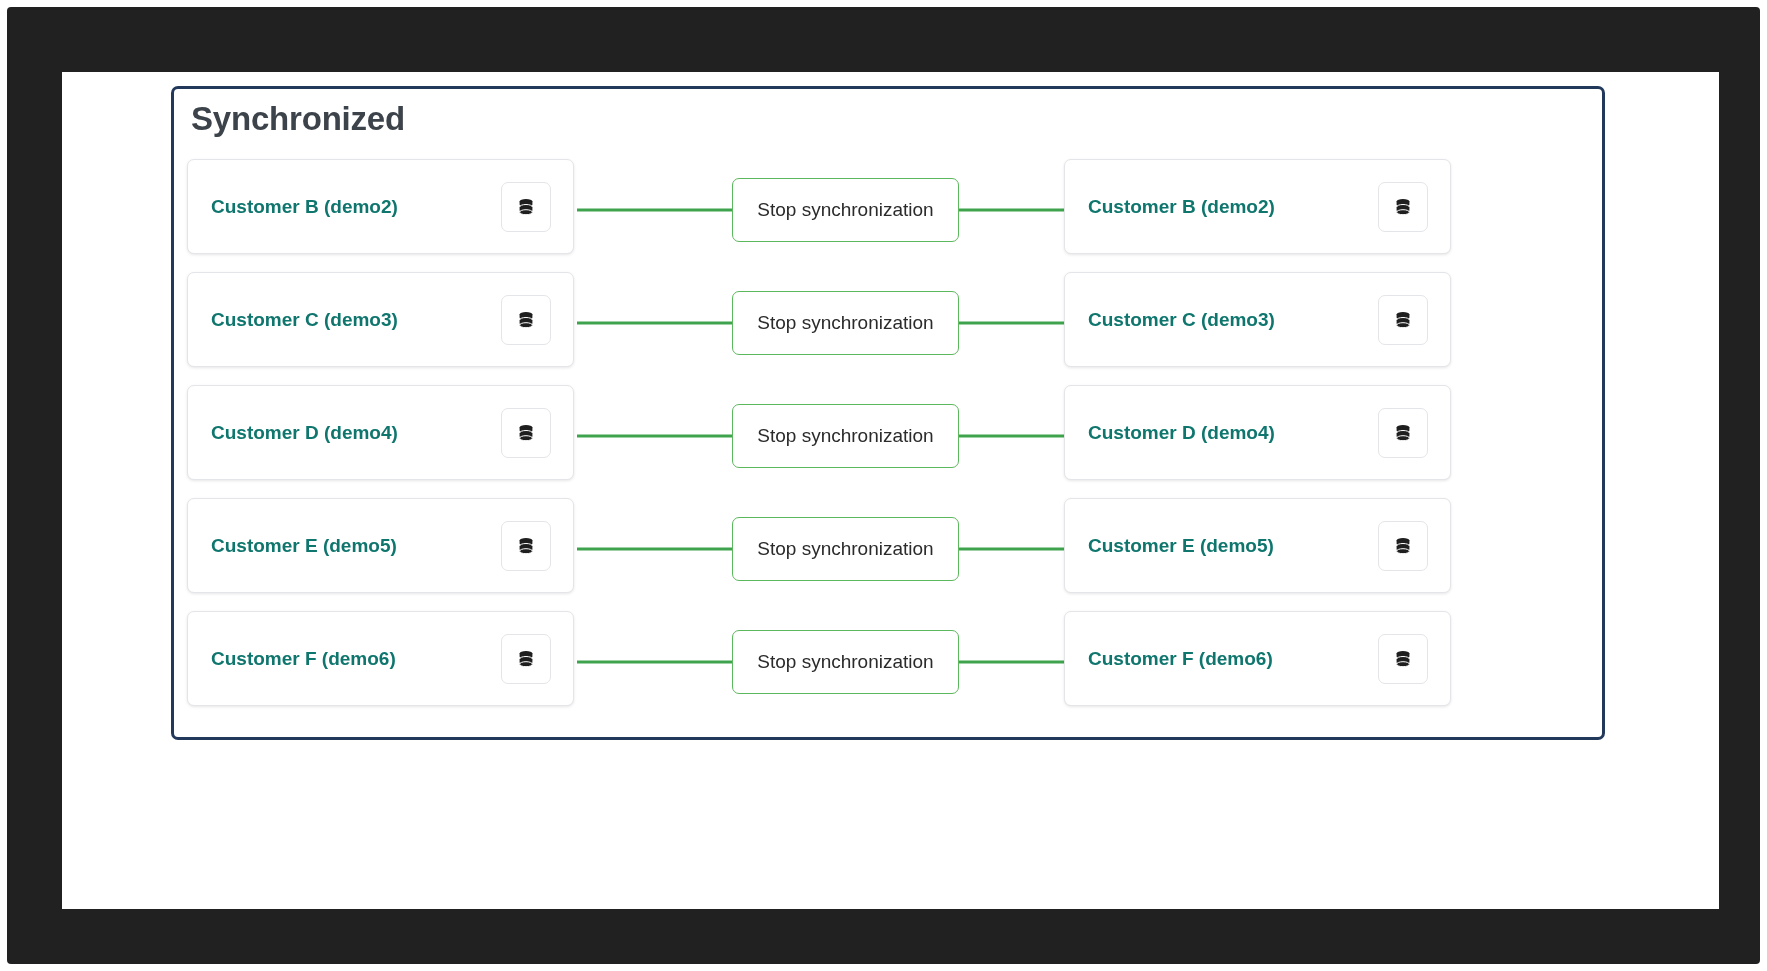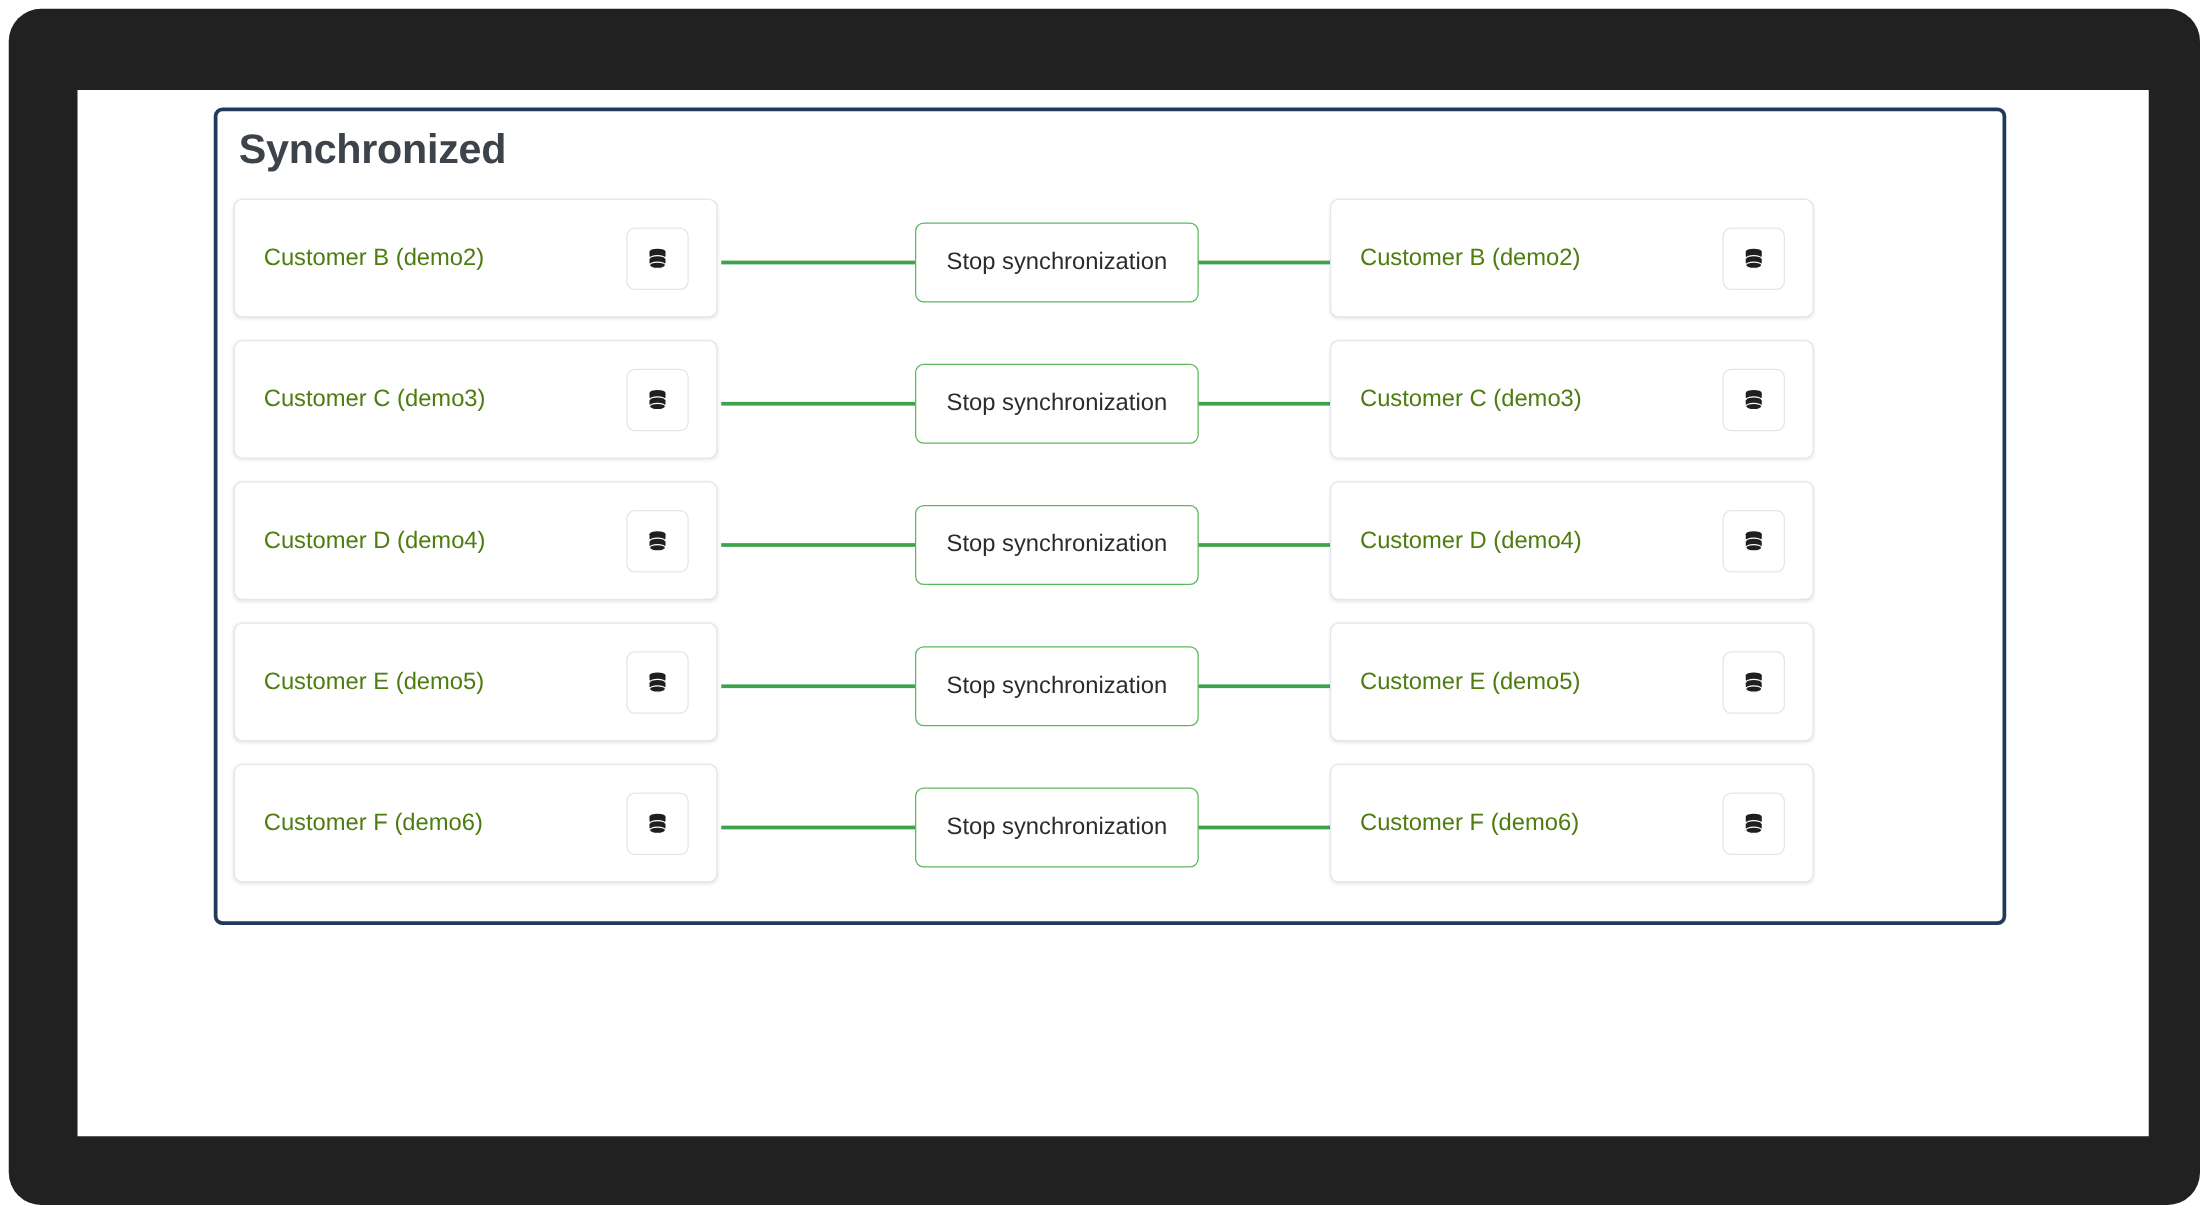--- a/index.html
+++ b/index.html
@@ -15,21 +15,21 @@
   }
 
   
   #device-frame {
     position: absolute;
     left: 7px;
     top: 7px;
     width: 1753px;
     height: 957px;
     background: #212121;
-    border-radius: 26px;
+    border-radius: 4px;
     box-sizing: border-box;
   }
 
   
   #page-surface {
     position: absolute;
     left: 55px;
     top: 65px;
     width: 1657px;
     height: 837px;
@@ -87,22 +87,22 @@
   }
   .customer-card.left  { left: 0px;   width: 387px; }
   .customer-card.right { left: 877px; width: 387px; }
 
   .customer-name {
     position: absolute;
     left: 23px;
     top: 50%;
     transform: translateY(-50%);
     font-size: 19px;
-    font-weight: normal;
-    color: #4d7c0f;
+    font-weight: bold;
+    color: #0f766e;
     white-space: nowrap;
   }
 
   .db-button {
     position: absolute;
     right: 22px;
     top: 50%;
     transform: translateY(-50%);
     width: 50px;
     height: 50px;

